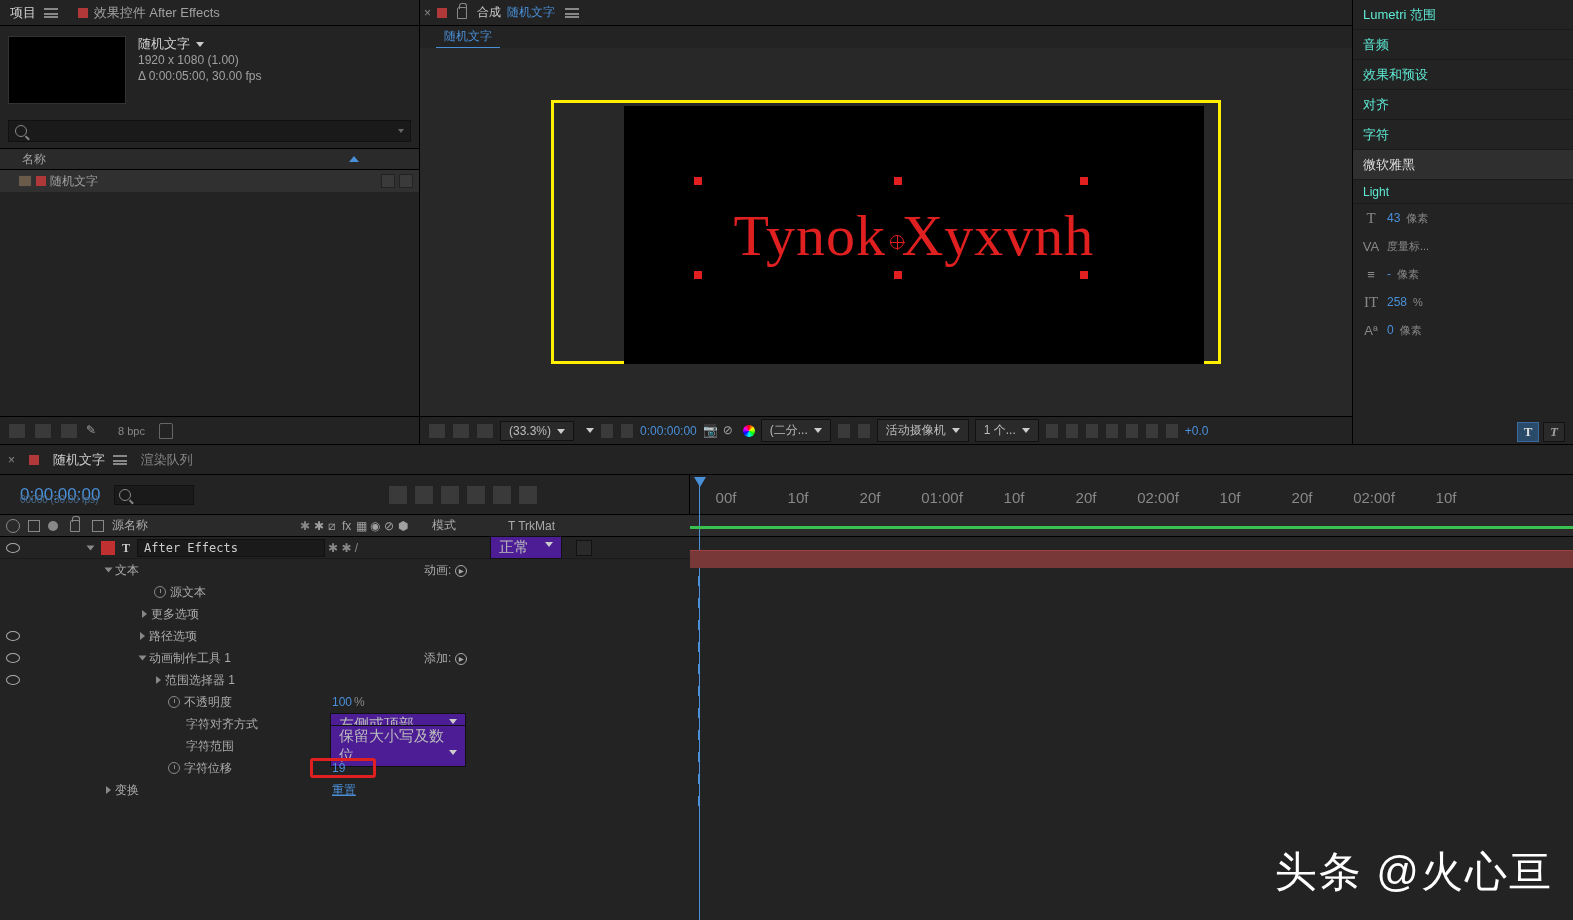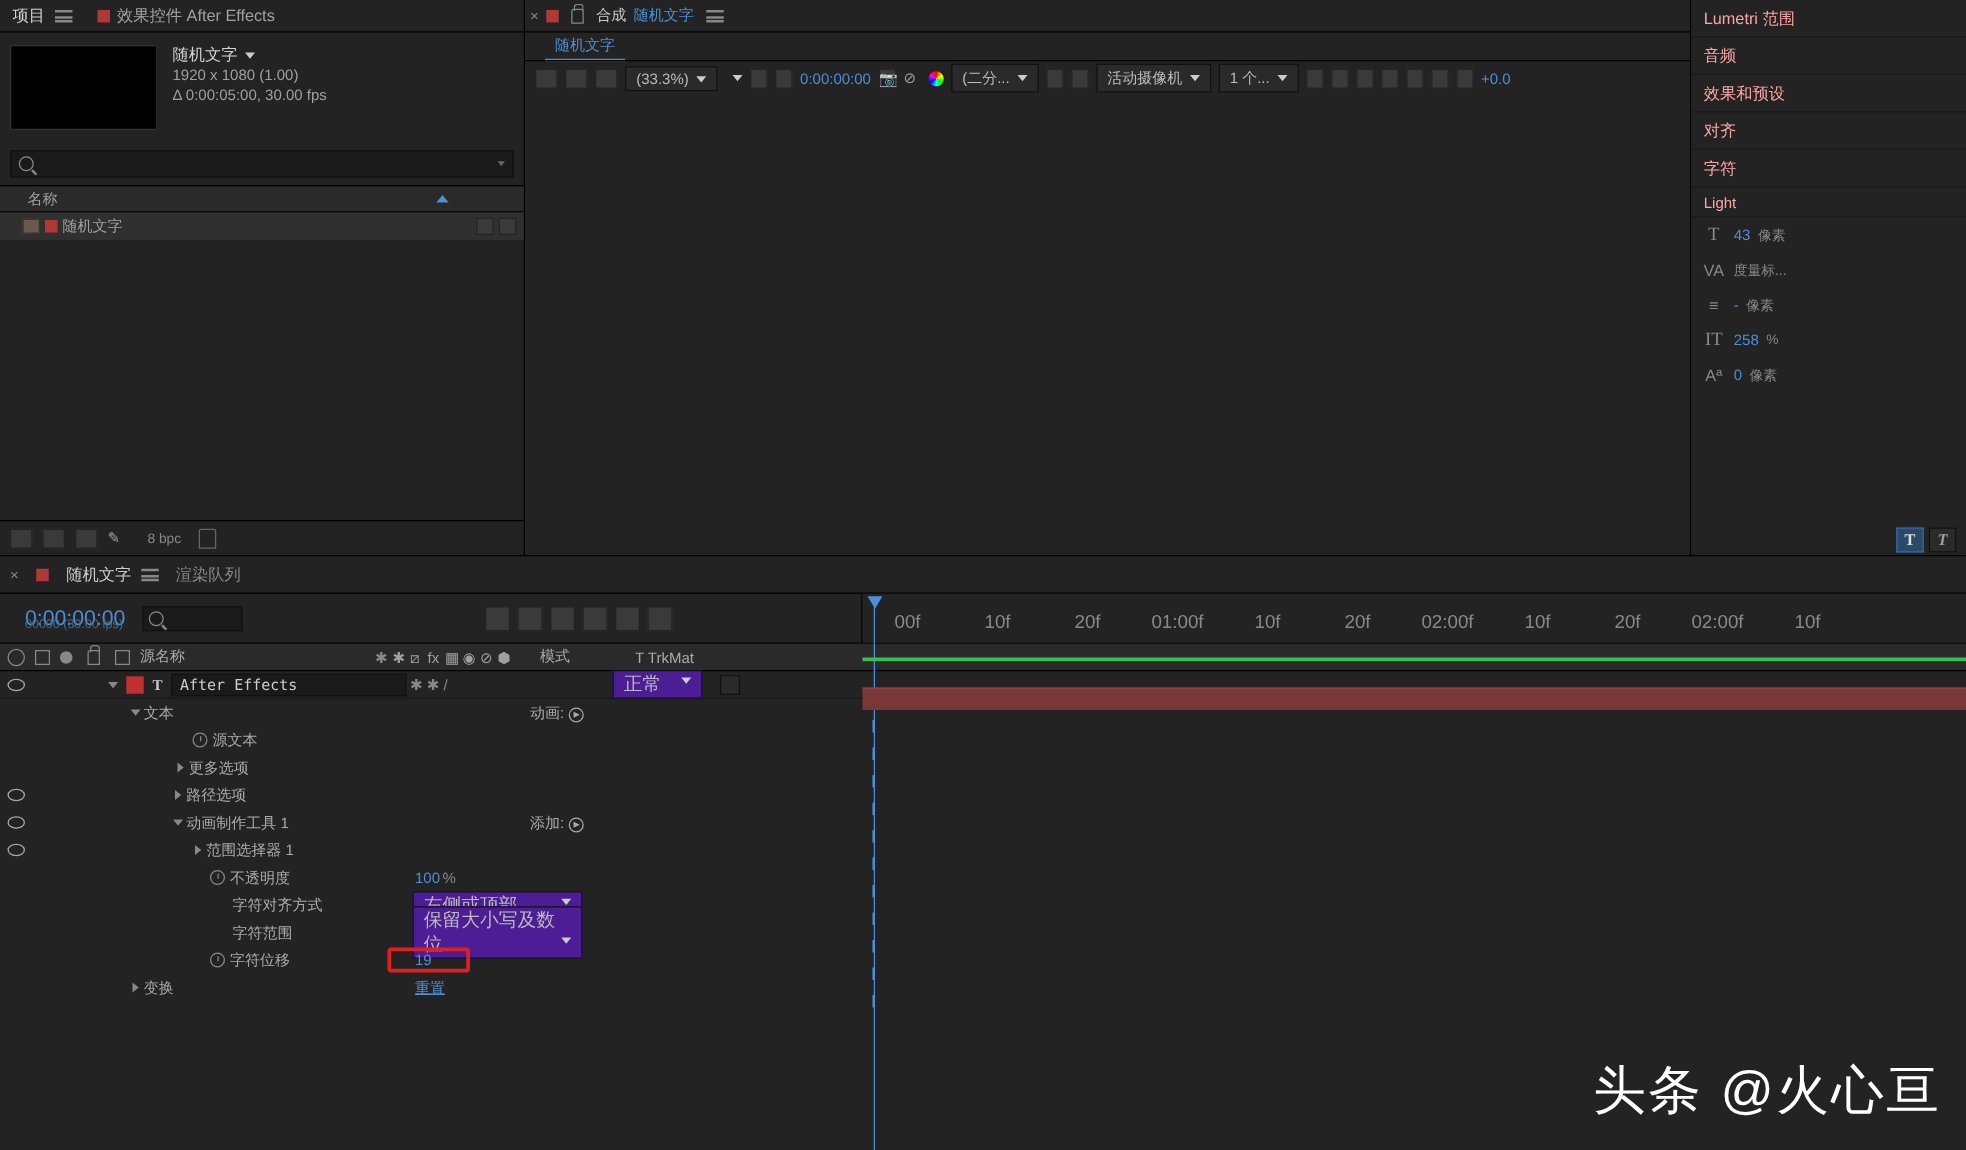--- a/index.html
+++ b/index.html
@@ -56,21 +56,21 @@
 .anchor:before{width:14px;height:1px;top:6px;left:0}
 .anchor:after{width:1px;height:14px;top:0;left:6px}
 .viewer-bar{height:28px;border-top:1px solid #000;display:flex;align-items:center;gap:6px;padding:0 8px;font-size:12px}
 .vb{width:18px;height:16px;background:#3a3a3a;border:1px solid #222}
 .vb.sm{width:14px}
 .tc{color:#4a90d9}
 .sel{background:#2a2a2a;padding:2px 8px;border:1px solid #111;color:#bbb}
 .plus0{color:#4a90d9}
 
 .rp{width:220px;background:#232323;font-size:13px}
-.rp-item{height:30px;display:flex;align-items:center;padding-left:10px;border-bottom:1px solid #1a1a1a;color:#fca5a5}
+.rp-item{height:30px;display:flex;align-items:center;padding-left:10px;border-bottom:1px solid #1a1a1a;color:#5eead4}
 .rp-item.act{background:#2f2f2f;color:#ddd}
 .char-row{height:28px;display:flex;align-items:center;gap:6px;padding-left:8px}
 .cicon2{width:20px;height:18px;display:flex;align-items:center;justify-content:center;color:#888;font-size:13px}
 .cval{color:#4a90d9;font-size:12px}
 .cunit{color:#888;font-size:11px}
 .TT{font-family:serif;font-size:15px}
 .rp-btm{position:absolute;bottom:478px;right:8px;display:flex;gap:4px}
 .rp-btm span{width:22px;height:20px;background:#2a2a2a;border:1px solid #111;display:flex;align-items:center;justify-content:center;font-family:serif;font-weight:bold}
 .rp-btm .on{background:#2a4a6a;border-color:#3a6aa0;color:#ddd}
 
@@ -173,20 +173,34 @@
   <div class="comp">
     <div class="comp-tabs">
       <span class="x">×</span>
       <span class="sq" style="display:inline-block;width:10px;height:10px;background:#b03838"></span>
       <span class="lock"></span>
       <span class="ctab-lbl">合成</span>
       <span class="ctab-lbl" style="color:#4a90d9">随机文字</span>
       <span class="ham"></span>
     </div>
     <div class="sub-tab"><span class="subt">随机文字</span></div>
+    <div class="viewer">
+      <div class="yellow-box">
+        <div class="black-inner">
+          <div class="red-text">Tynok Xyxvnh</div>
+        </div>
+        <div class="handle h1"></div>
+        <div class="handle h2"></div>
+        <div class="handle h3"></div>
+        <div class="handle h4"></div>
+        <div class="handle h5"></div>
+        <div class="handle h6"></div>
+        <div class="anchor"></div>
+      </div>
+    </div>
     <div class="viewer-bar">
       <span class="vb"></span>
       <span class="vb"></span>
       <span class="vb"></span>
       <span class="sel"><span>(33.3%)</span><span class="dd"></span></span>
       <span class="dd"></span>
       <span class="vb sm"></span>
       <span class="vb sm"></span>
       <span class="tc">0:00:00:00</span>
       <span class="vb sm">📷</span>
@@ -207,20 +221,21 @@
       <span class="plus0">+0.0</span>
     </div>
   </div>
 
   <div class="rp">
     <div class="rp-item">Lumetri 范围</div>
     <div class="rp-item">音频</div>
     <div class="rp-item">效果和预设</div>
     <div class="rp-item">对齐</div>
     <div class="rp-item">字符</div>
+    <div class="rp-item act">微软雅黑</div>
     <div class="rp-item" style="height:24px;font-size:12px">Light</div>
     <div class="char-row">
         <span class="cicon2 TT">T</span>
         <span class="cval">43</span>
         <span class="cunit">像素</span>
       </div>
     <div class="char-row">
         <span class="cicon2">VA</span>
         <span class="cunit">度量标...</span>
       </div>

